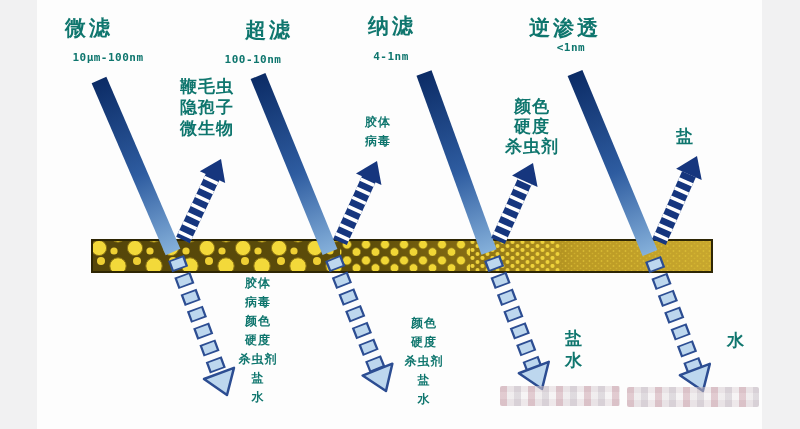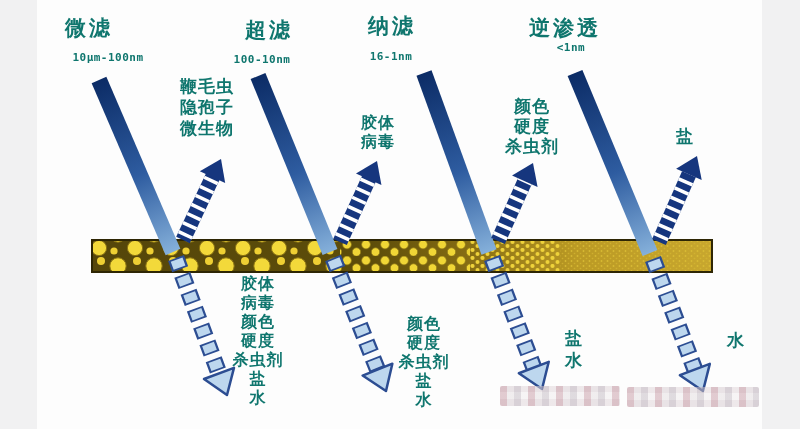--- a/index.html
+++ b/index.html
@@ -13,21 +13,21 @@
     position:absolute;left:37px;top:0;width:725px;height:429px;
     background:#fdfdfd;
   }
   #diagram-svg{position:absolute;left:0;top:0;width:800px;height:429px;}
   .lbl{
     position:absolute;transform:translateX(-50%);
     font-weight:700;text-align:center;white-space:pre-line;color:#0f766e;
   }
   .name{font-size:21px;line-height:26px;letter-spacing:3px;}
   .range{font-family:"DejaVu Sans Mono","Liberation Mono",monospace;font-size:11px;line-height:18px;letter-spacing:0.5px;}
-  .tags{font-size:16px;line-height:19px;letter-spacing:1px;}
+  .tags{font-size:12px;line-height:19px;letter-spacing:1px;}
   .watermark{
     position:absolute;border-radius:2px;opacity:.85;
     background-image:
       repeating-linear-gradient(90deg, rgba(196,150,160,.55) 0 7px, rgba(226,219,222,.45) 7px 14px, rgba(188,178,188,.5) 14px 21px, rgba(237,232,234,.4) 21px 28px),
       repeating-linear-gradient(0deg, rgba(205,185,195,.4) 0 7px, rgba(241,237,239,.35) 7px 14px);
   }
 </style>
 </head>
 <body>
 
@@ -129,22 +129,22 @@
       </g>
     </g>
 </svg>
 
 <div class="lbl name" style="left:89px;top:15px">微滤</div>
 <div class="lbl name" style="left:269px;top:17px">超滤</div>
 <div class="lbl name" style="left:392px;top:13px">纳滤</div>
 <div class="lbl name" style="left:565px;top:15px">逆渗透</div>
 
 <div class="lbl range" style="left:108px;top:49px">10μm-100nm</div>
-<div class="lbl range" style="left:262px;top:51px">100-10nm</div>
-<div class="lbl range" style="left:391px;top:48px">16-1nm</div>
+<div class="lbl range" style="left:253px;top:51px">100-10nm</div>
+<div class="lbl range" style="left:391px;top:48px">4-1nm</div>
 <div class="lbl range" style="left:571px;top:39px">&lt;1nm</div>
 
 <div class="lbl tags" style="left:207px;top:76px;font-size:17px;line-height:21px">鞭毛虫
 隐孢子
 微生物</div>
 <div class="lbl tags" style="left:378px;top:113px">胶体
 病毒</div>
 <div class="lbl tags" style="left:532px;top:96px;font-size:17px;line-height:20px">颜色
 硬度
 杀虫剂</div>

